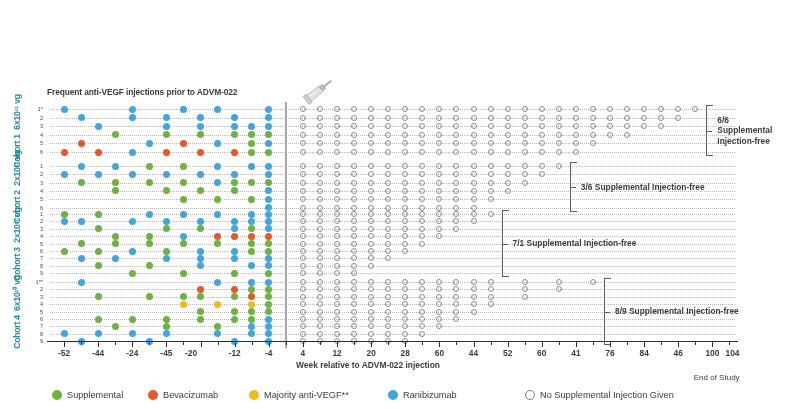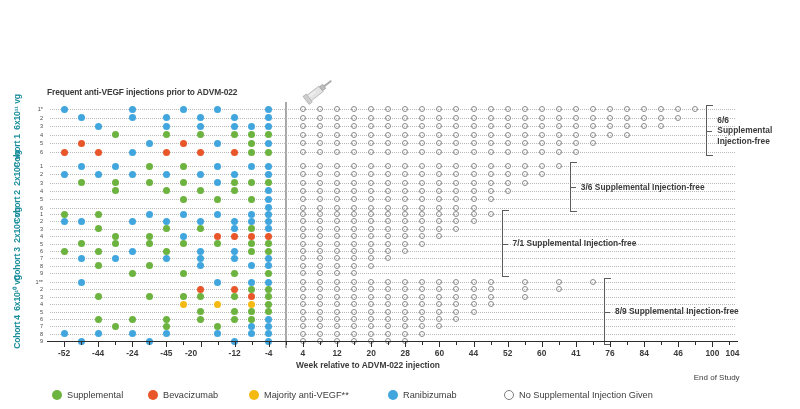--- a/index.html
+++ b/index.html
@@ -873,18 +873,18 @@
         <span class="legend-text">Bevacizumab</span>
       </div>
       <div class="legend-item" style="left: 249px; top: 9px;">
         <span class="legend-swatch" style="background: rgb(245, 185, 20);"></span>
         <span class="legend-text">Majority anti-VEGF**</span>
       </div>
       <div class="legend-item" style="left: 388px; top: 9px;">
         <span class="legend-swatch" style="background: rgb(65, 166, 221);"></span>
         <span class="legend-text">Ranibizumab</span>
       </div>
-      <div class="legend-item" style="left: 504px; top: 9px;">
+      <div class="legend-item" style="left: 525px; top: 9px;">
         <span class="legend-swatch ring"></span>
         <span class="legend-text">No Supplemental Injection Given</span>
       </div>
     </div>
 </div>
 
 </body></html>

